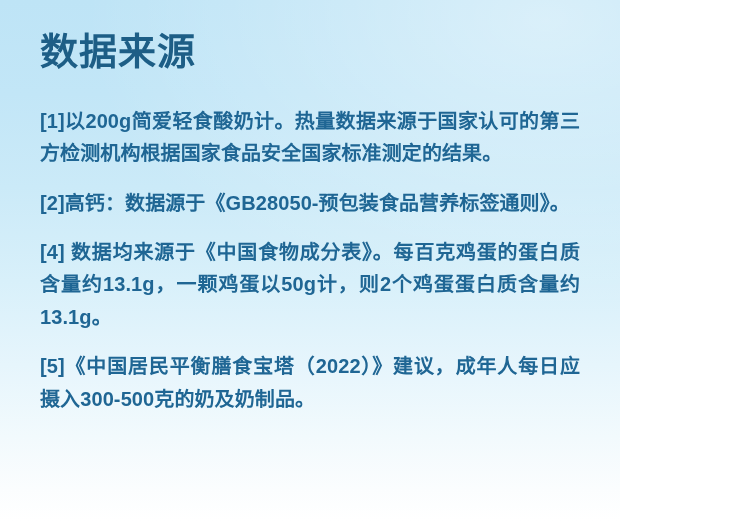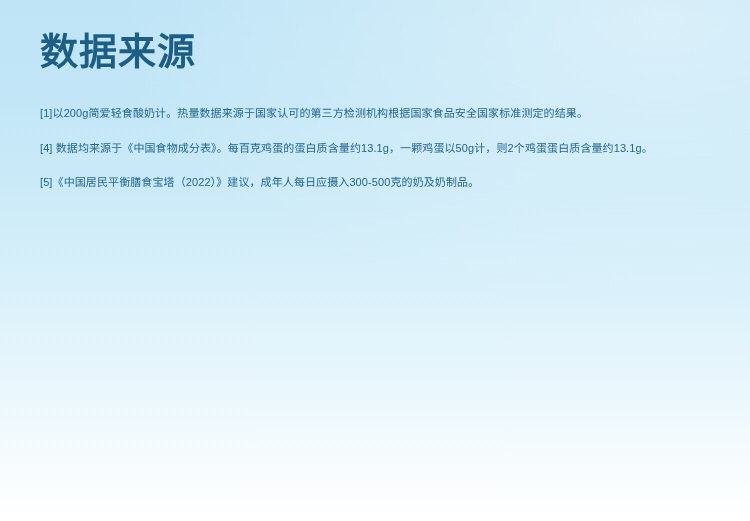--- a/index.html
+++ b/index.html
@@ -10,21 +10,21 @@
   body {
     width: 750px;
     height: 521px;
     overflow: hidden;
     font-family: "Liberation Sans", "DejaVu Sans", sans-serif;
     background: #ffffff;
   }
 
   .page {
     position: relative;
-    width: 750px;
+    width: 620px;
     height: 521px;
     box-sizing: border-box;
     background:
       linear-gradient(
         to bottom,
         #bee4f6 0%,
         #c2e6f7 18%,
         #cbeaf8 36%,
         #d8f0fa 54%,
         #e6f5fc 70%,
@@ -62,44 +62,46 @@
     letter-spacing: 1px;
     margin: 0 0 30px 0;
     white-space: nowrap;
   }
 
   .refs {
     display: block;
   }
 
   .ref-item {
-    font-size: 11px;
+    font-size: 20px;
     line-height: 1.62;
     color: #1f6694;
     margin: 0 0 17px 0;
     letter-spacing: 0.1px;
     text-align: justify;
     text-justify: inter-ideograph;
     max-width: 672px;
+    font-weight: bold;
   }
 
   .ref-item:last-child {
     margin-bottom: 8px;
   }
 </style>
 </head>
 <body>
 
 <div class="page">
   <div class="sheen"></div>
 
   <div class="content">
 
     <h1 class="page-title">数据来源</h1>
 
     <div class="refs">
       <p class="ref-item">[1]以200g简爱轻食酸奶计。热量数据来源于国家认可的第三方检测机构根据国家食品安全国家标准测定的结果。</p>
+      <p class="ref-item">[2]高钙：数据源于《GB28050-预包装食品营养标签通则》。</p>
       <p class="ref-item">[4] 数据均来源于《中国食物成分表》。每百克鸡蛋的蛋白质含量约13.1g，一颗鸡蛋以50g计，则2个鸡蛋蛋白质含量约13.1g。</p>
       <p class="ref-item">[5]《中国居民平衡膳食宝塔（2022）》建议，成年人每日应摄入300-500克的奶及奶制品。</p>
     </div>
 
   </div>
 </div>
 
 </body></html>

